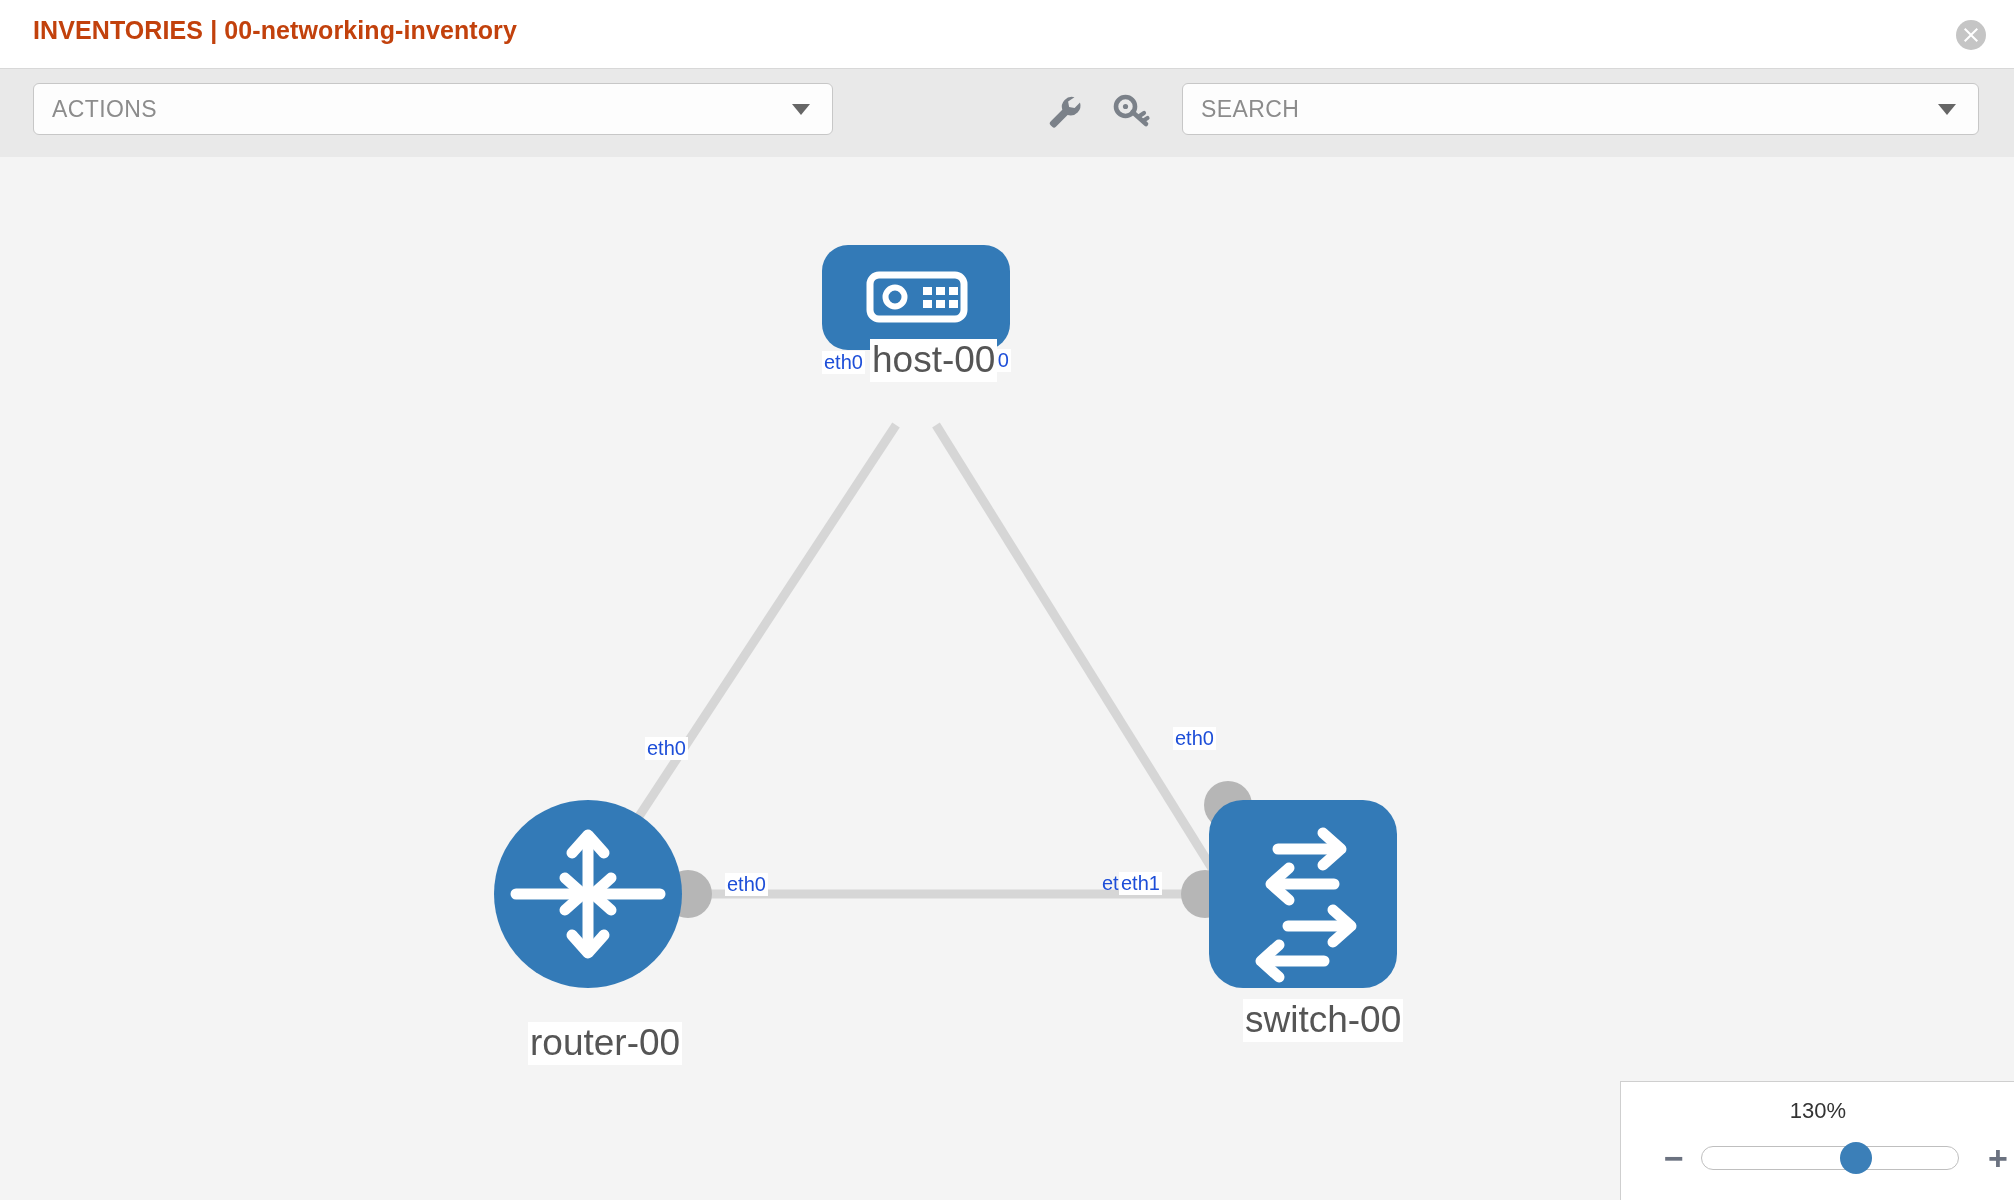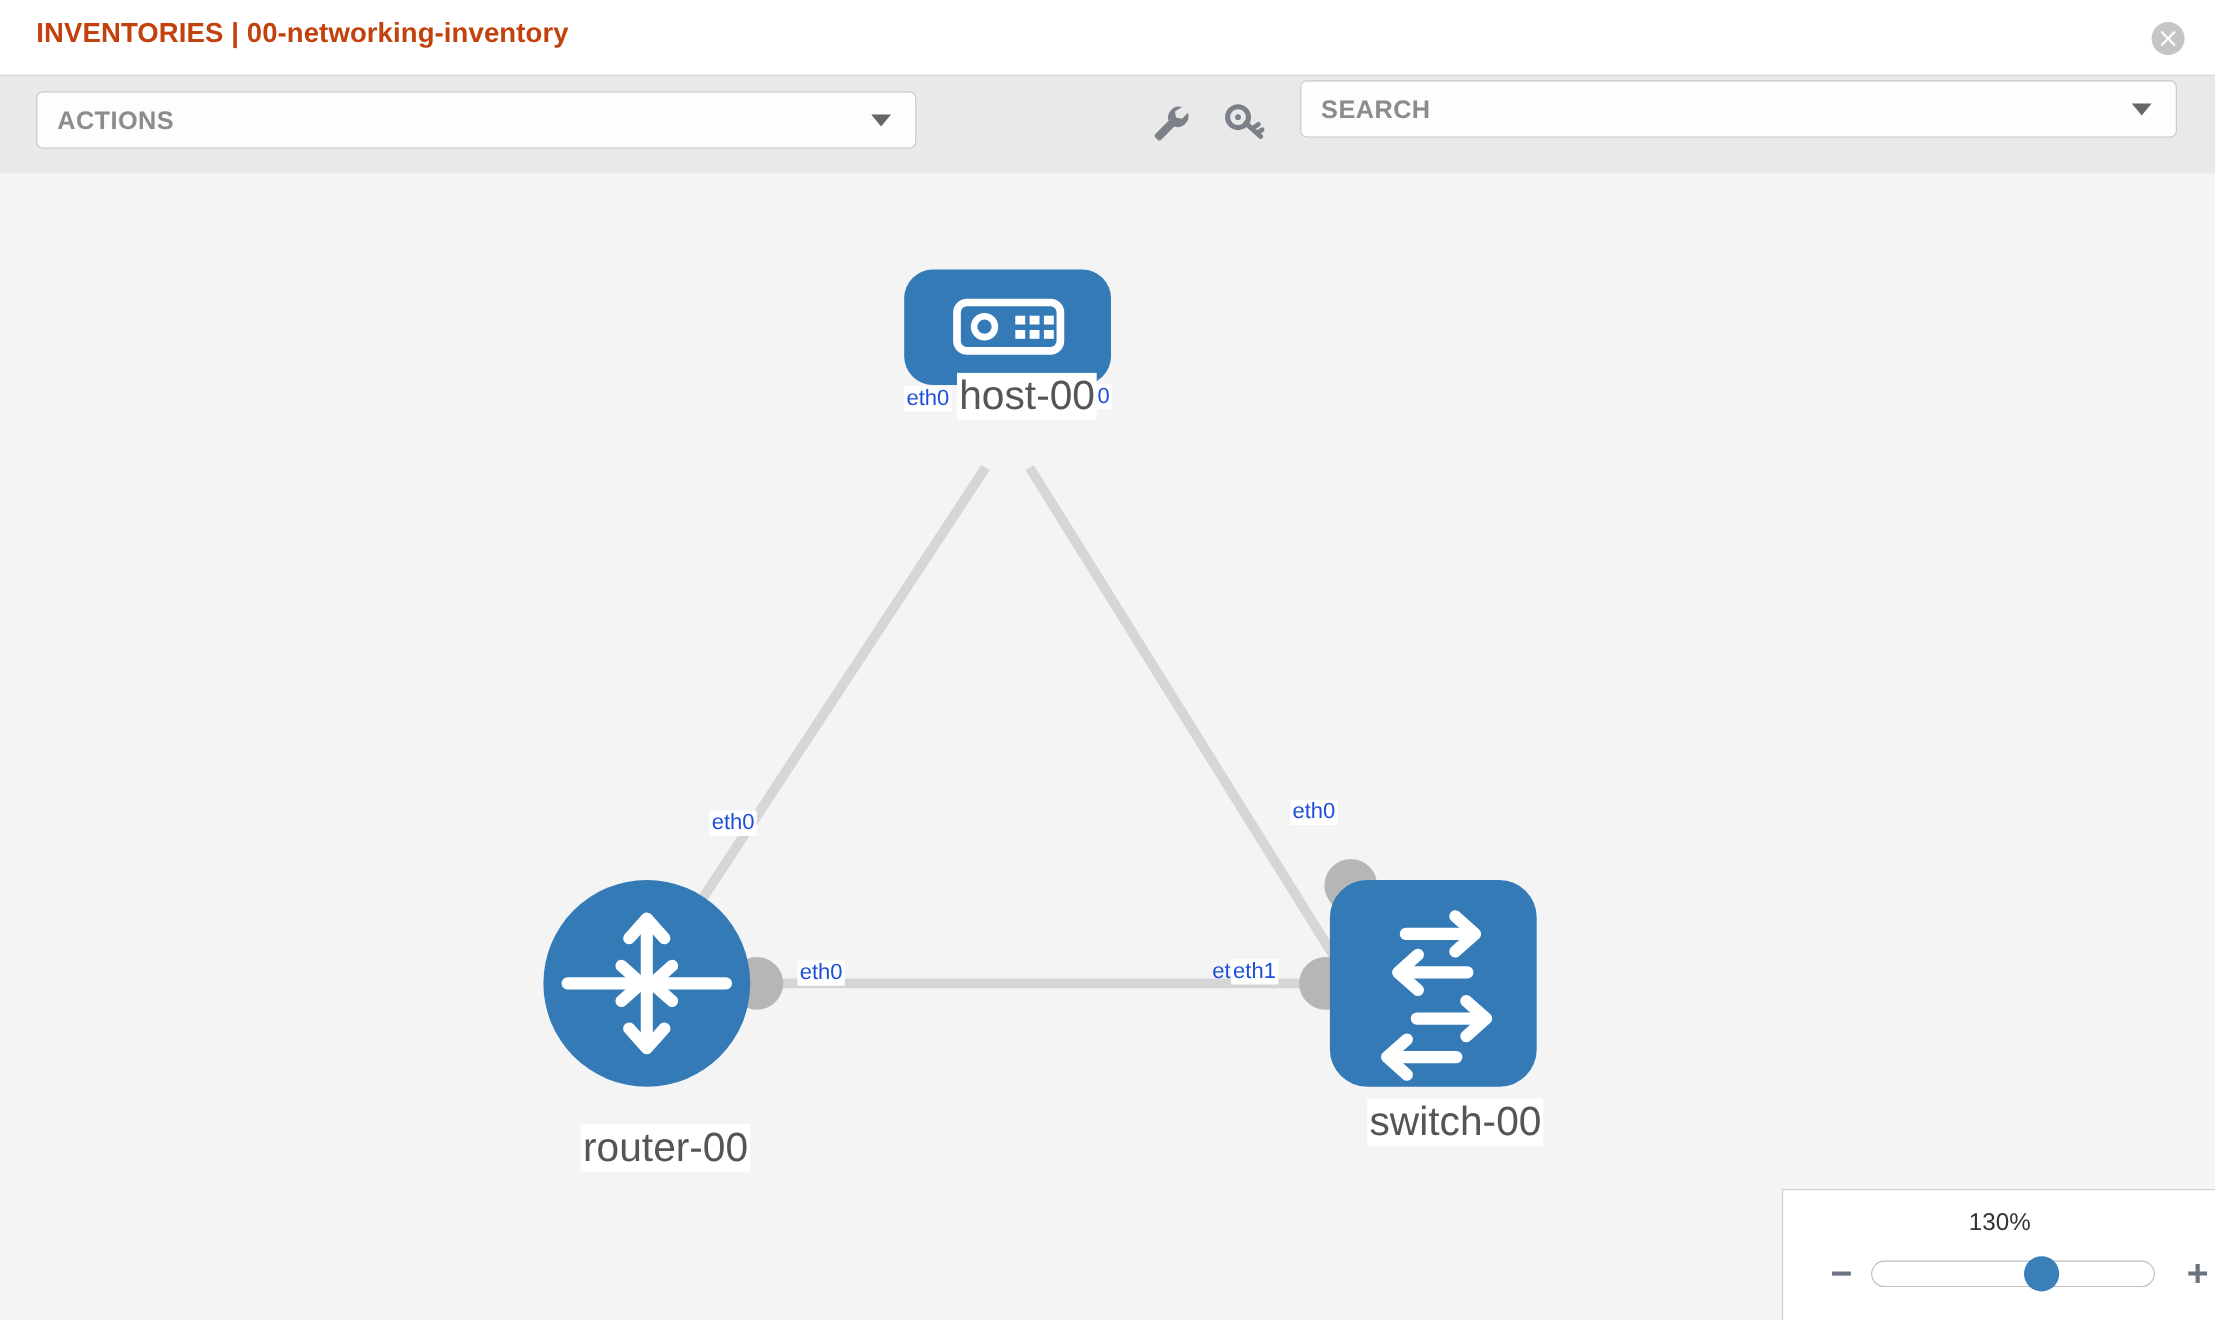--- a/index.html
+++ b/index.html
@@ -45,21 +45,20 @@
   .close-btn svg { display: block; }
 
   
   .toolbar {
     position: absolute;
     left: 0; top: 68px;
     width: 2014px; height: 104px;
     background: #e9e9e9;
     border-top: 1px solid #d8d8d8;
     border-bottom: 2px solid #bdbdbd;
-    font-weight: bold;
   }
   .select-box {
     position: absolute;
     background: #fdfdfd;
     border: 1px solid #c7c7c7;
     border-radius: 6px;
     height: 52px;
     display: flex;
     align-items: center;
     cursor: pointer;
@@ -73,21 +72,21 @@
     white-space: nowrap;
   }
   .caret {
     width: 0; height: 0;
     border-left: 9px solid transparent;
     border-right: 9px solid transparent;
     border-top: 11px solid #666666;
     margin-right: 22px;
   }
   #actions-select { left: 33px; top: 14px; width: 800px; }
-  #search-select  { left: 1182px; top: 4px; width: 797px; align-items: center; }
+  #search-select  { left: 1182px; top: 14px; width: 797px; align-items: center; }
 
   .tool-icon {
     position: absolute;
     top: 22px;
     width: 42px; height: 40px;
     cursor: pointer;
   }
   #wrench-icon { left: 1043px; }
   #key-icon    { left: 1111px; }
 

